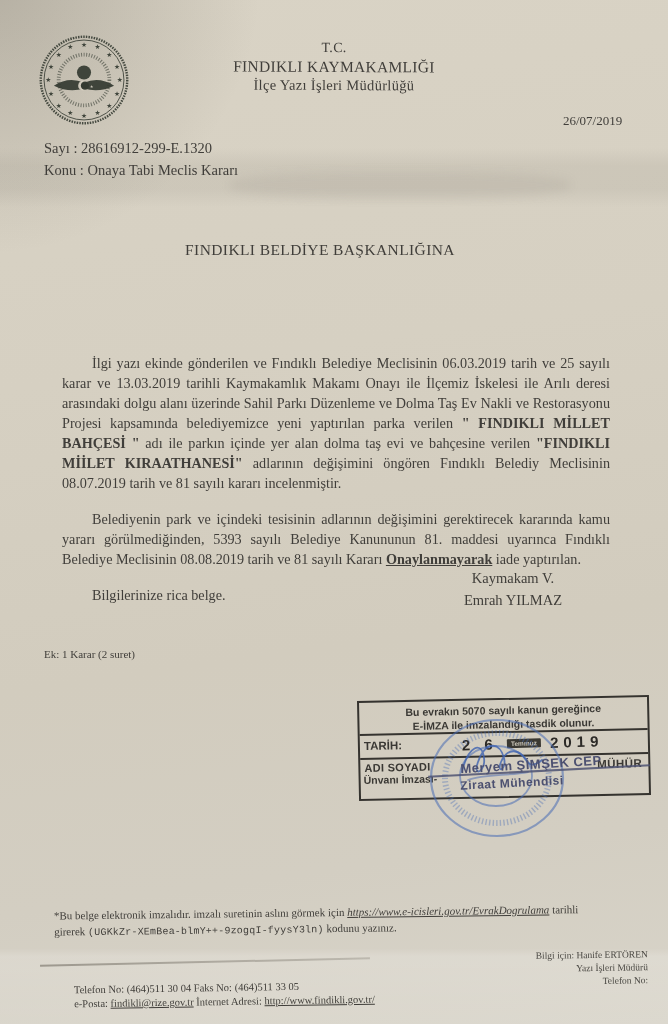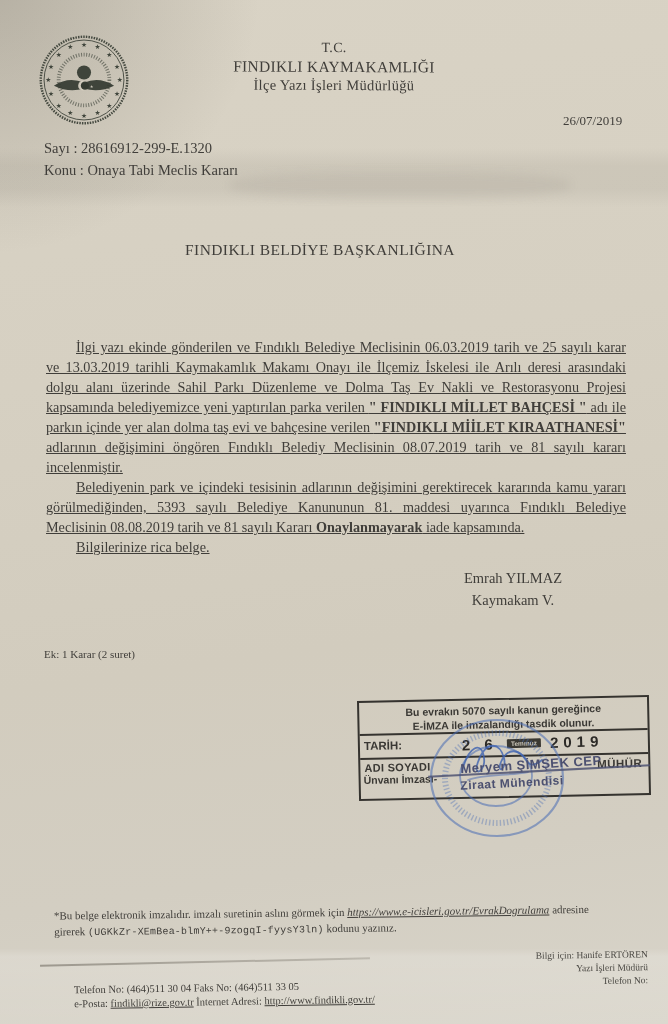--- a/index.html
+++ b/index.html
@@ -24,21 +24,21 @@
   .hdr .tc{font-size:14px;}
   .hdr .office{font-size:15.5px;}
   .hdr .dept{font-size:14.5px;}
   .meta-line{font-size:14.5px;white-space:nowrap;margin-top:31px;}
   .date{font-size:13px;}
 
   
   .recipient{left:0;top:241px;width:640px;font-size:15.5px;letter-spacing:.4px;}
   .ilgi{left:46px;top:297px;font-size:14.5px;}
   .bodytext{left:46px;top:337px;width:580px;font-size:14.2px;line-height:20px;text-align:justify;}
-  .bodytext p{margin:0;text-indent:30px;text-decoration:underline;}
+  .bodytext p{margin:16px;text-indent:30px;}
   .boldseg{font-weight:bold;}
   .decision{font-weight:bold;text-decoration:underline;}
   .regards{text-indent:30px;}
 
   .sig{left:408px;top:567px;width:210px;text-align:center;font-size:14.5px;line-height:22px;}
   .ek{left:44px;top:648px;font-size:11px;}
 
   
   .stampbox{
     left:358px;top:698px;width:292px;height:100px;
@@ -130,27 +130,27 @@
   <div class="abs date" style="left:563px;top:113px;">26/07/2019</div>
   <div class="abs meta-line" style="left:44px;top:131px;text-align:right;">Konu : Onaya Tabi Meclis Kararı</div>
 
   <div class="abs ghost-smudge"></div>
 
   <div class="abs recipient center">FINDIKLI BELDİYE BAŞKANLIĞINA</div>
 
 
   <div class="abs bodytext">
     <p><span>İlgi yazı ekinde gönderilen ve Fındıklı Belediye Meclisinin 06.03.2019 tarih ve 25 sayılı karar ve 13.03.2019 tarihli Kaymakamlık Makamı Onayı ile İlçemiz İskelesi ile Arılı deresi arasındaki dolgu alanı üzerinde Sahil Parkı Düzenleme ve Dolma Taş Ev Nakli ve Restorasyonu Projesi kapsamında belediyemizce yeni yaptırılan parka verilen </span><span class="boldseg">" FINDIKLI MİLLET BAHÇESİ "</span><span> adı ile parkın içinde yer alan dolma taş evi ve bahçesine verilen </span><span class="boldseg">"FINDIKLI MİİLET KIRAATHANESİ"</span><span> adlarının değişimini öngören Fındıklı Belediy Meclisinin 08.07.2019 tarih ve 81 sayılı kararı incelenmiştir.</span></p>
-    <p><span>Belediyenin park ve içindeki tesisinin adlarının değişimini gerektirecek kararında kamu yararı görülmediğinden, 5393 sayılı Belediye Kanununun 81. maddesi uyarınca Fındıklı Belediye Meclisinin 08.08.2019 tarih ve 81 sayılı Kararı </span><span class="decision">Onaylanmayarak</span><span> iade kapsamında.</span></p>
+    <p><span>Belediyenin park ve içindeki tesisinin adlarının değişimini gerektirecek kararında kamu yararı görülmediğinden, 5393 sayılı Belediye Kanununun 81. maddesi uyarınca Fındıklı Belediye Meclisinin 08.08.2019 tarih ve 81 sayılı Kararı </span><span class="decision">Onaylanmayarak</span><span> iade yaptırılan.</span></p>
     <p class="regards">Bilgilerinize rica belge.</p>
   </div>
 
   <div class="abs sig">
+    <div>Kaymakam V.</div>
     <div>Emrah YILMAZ</div>
-    <div>Kaymakam V.</div>
   </div>
 
   <div class="abs ek">Ek: 1 Karar (2 suret)</div>
 
   <div class="abs stampbox sans">
     <div class="sb-row1">
       <div>Bu evrakın 5070 sayılı kanun gereğince</div>
       <div>E-İMZA ile imzalandığı tasdik olunur.</div>
     </div>
     <div class="sb-row2">
@@ -174,21 +174,21 @@
       <path d="M38 62 C 44 36, 58 30, 60 48 C 62 62, 48 68, 54 52 C 62 30, 76 32, 80 48 C 83 60, 72 64, 77 52 C 84 36, 96 40, 102 50 C 106 57, 112 55, 118 50"></path>
       <path d="M44 70 C 60 64, 84 66, 104 62" opacity="0.6"></path>
     </g>
   </svg>
 
   <div class="abs name-stamp sans">Meryem ŞİMŞEK CEP</div>
   <div class="abs name-strike"></div>
   <div class="abs title-stamp sans">Ziraat Mühendisi</div>
 
   <div class="abs footnote serif">
-    <div><span>*Bu belge elektronik imzalıdır. imzalı suretinin aslını görmek için </span><span class="doclink">https://www.e-icisleri.gov.tr/EvrakDogrulama</span><span> adresine</span></div>
+    <div><span>*Bu belge elektronik imzalıdır. imzalı suretinin aslını görmek için </span><span class="doclink">https://www.e-icisleri.gov.tr/EvrakDogrulama</span><span> tarihli</span></div>
     <div><span>girerek </span><span class="code">(UGKkZr-XEmBea-blmY++-9zogqI-fyysY3ln)</span><span> kodunu yazınız.</span></div>
   </div>
 
   <div class="abs foldline"></div>
 
   <div class="abs footer-right serif">
     <div>Bilgi için: Hanife ERTÖREN</div>
     <div>Yazı İşleri Müdürü</div>
     <div>Telefon No:</div>
   </div>

